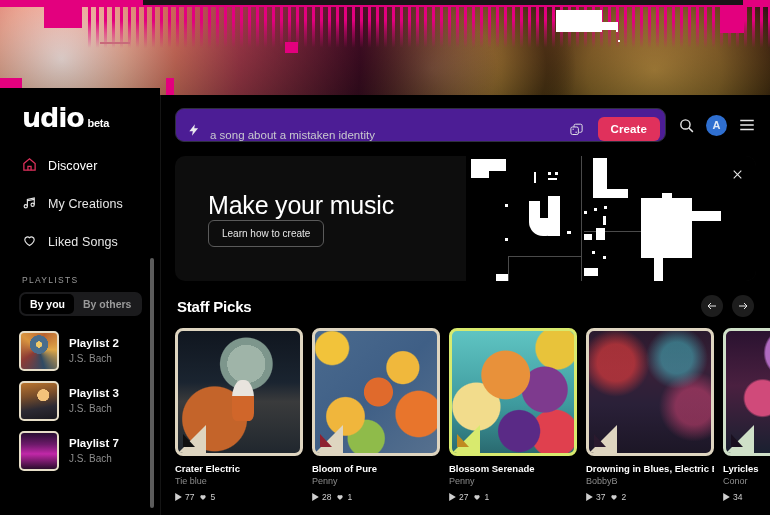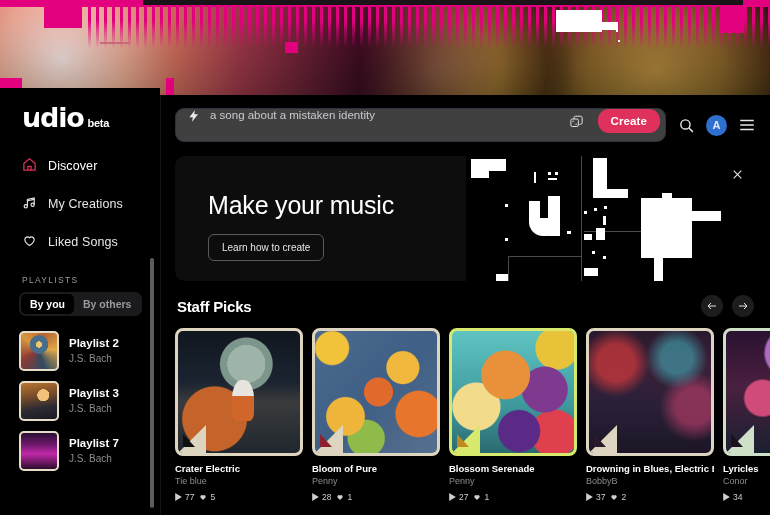--- a/index.html
+++ b/index.html
@@ -77,39 +77,39 @@
   .sb-scroll { position:absolute; left:150px; top:258px; width:4px; height:250px;
     background:#5c5c5c; border-radius:3px; }
   .sb-divider { position:absolute; left:160px; top:95px; width:1px; height:420px; background:#141414; }
 
   
   .main { position:absolute; left:161px; top:95px; width:609px; height:420px; background:#000; }
 
   
   .prompt-row { display:flex; align-items:center; gap:9px; padding: 13px 12px 0 14px; }
   .prompt-box {
-    flex:1; display:flex; align-items:flex-start; height:34px; background:#404040;
+    flex:1; display:flex; align-items:flex-end; height:34px; background:#4c1d95;
     border:1px solid #2f2f3d; border-radius:9px; padding: 0 5px 0 11px; gap:9px;
   }
   .prompt-text { flex:1; font-size:11.5px; color:#c9c9cf; }
   .dice-btn { width:24px; height:24px; display:flex; align-items:center; justify-content:center; cursor:pointer; }
   .create-btn {
     background:#e0315c; color:#fff; font-size:11.5px; font-weight:700;
-    border:none; border-radius:11px; padding:6px 13px; cursor:pointer; letter-spacing:.1px;
+    border:none; border-radius:6px; padding:6px 13px; cursor:pointer; letter-spacing:.1px;
   }
   .top-icon { width:22px; height:22px; display:flex; align-items:center; justify-content:center; cursor:pointer; }
   .avatar { width:21px; height:21px; border-radius:50%; background:#2f6fd0; color:#dfe9f7;
     font-size:11px; font-weight:700; display:flex; align-items:center; justify-content:center; cursor:pointer; }
 
   
   .banner { position:relative; margin: 14px 14px 0 14px; height:125px; background:#0d0d0d;
     border-radius:10px; overflow:hidden; }
   .banner-left { position:absolute; left:33px; top:35px; }
   .banner-title { font-size:25px; color:#fff; font-weight:400; letter-spacing:-.2px; }
-  .learn-btn { margin-top:14px; background:transparent; border:1px solid #5a5a5a; border-radius:6px;
+  .learn-btn { background:transparent; border:1px solid #5a5a5a; border-radius:6px;
     color:#e7e7e7; font-size:10px; padding:7px 13px; cursor:pointer; }
   .banner-art { position:absolute; right:0; top:0; width:290px; height:125px; background:#000; overflow:hidden; }
   .bk { position:absolute; background:#fff; }
   .bln { position:absolute; background:#4a4a4a; }
   .banner-close { position:absolute; right:10px; top:9px; width:18px; height:18px; cursor:pointer;
     display:flex; align-items:center; justify-content:center; }
 
   
   .sec-head { display:flex; align-items:center; justify-content:space-between; padding: 14px 16px 0 16px; }
   .sec-title { font-size:15px; color:#fff; font-weight:700; letter-spacing:-.2px; }

